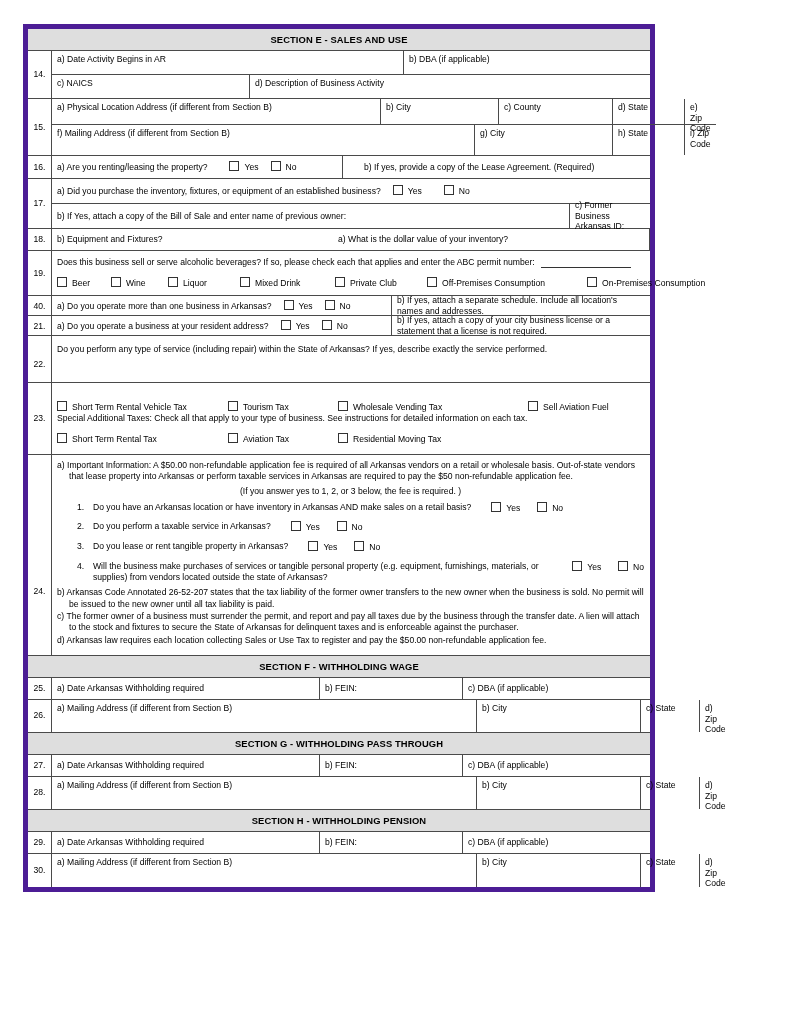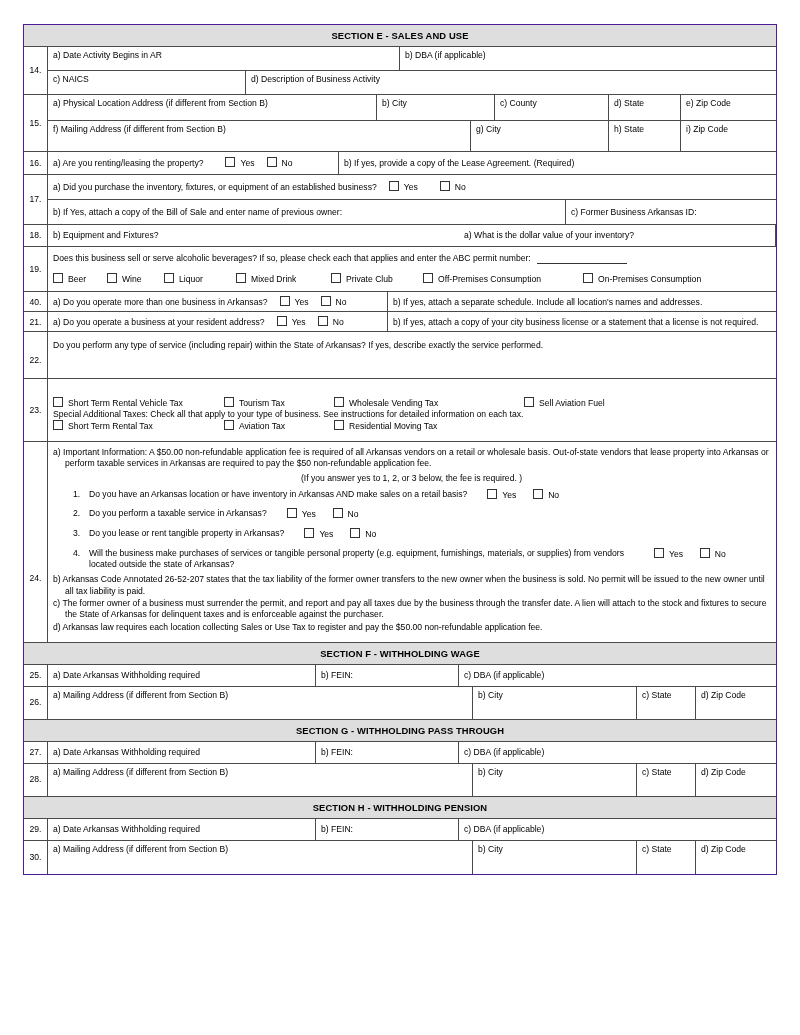--- a/index.html
+++ b/index.html
@@ -18,22 +18,22 @@
   .page {
     position: absolute;
     left: 0; top: 0;
     width: 800px;
     height: 1035px;
   }
   .form {
     position: absolute;
     left: 23px;
     top: 24px;
-    width: 754px;
-    border: 1px solid #4c1d95;
+    width: 632px;
+    border: 5px solid #4c1d95;
     box-sizing: border-box;
   }
   
   .row {
     display: flex;
     width: 100%;
     box-sizing: border-box;
     border-bottom: 1px solid #4a4a4a;
   }
   .row.last { border-bottom: none; }
@@ -175,21 +175,21 @@
           <div class="cell" style="width:423px;">f) Mailing Address (if different from Section B)</div>
           <div class="cell" style="width:138px;">g) City</div>
           <div class="cell" style="width:72px;">h) State</div>
           <div class="cell lastc" style="flex:1;">i) Zip Code</div>
         </div>
       </div>
     </div>
 
     <div class="row" style="height:23px;">
       <div class="numcell">16.</div>
-      <div class="body" style="display:flex;">
+      <div class="body" style="display:flex;gap:16px;">
         <div class="cell" style="width:291px; display:flex; align-items:center;">
           <span>a) Are you renting/leasing the property?</span>
           <span class="gap-md"></span>
           <span class="opt"><span class="cb"></span><span class="lbl">Yes</span></span>
           <span class="gap-sm"></span>
           <span class="opt"><span class="cb"></span><span class="lbl">No</span></span>
         </div>
         <div class="cell lastc" style="flex:1; display:flex; align-items:center;">b) If yes, provide a copy of the Lease Agreement. (Required)</div>
       </div>
     </div>
@@ -281,21 +281,21 @@
       <div class="numcell" style="align-items:center;">23.</div>
       <div class="body">
         <div class="cell lastc" style="border-right:none; padding:7px 5px 9px 5px;">
           <div style="margin-top:11px; display:flex; align-items:center;">
             <span class="opt" style="width:171px;"><span class="cb"></span><span class="lbl">Short Term Rental Vehicle Tax</span></span>
             <span class="opt" style="width:110px;"><span class="cb"></span><span class="lbl">Tourism Tax</span></span>
             <span class="opt" style="width:190px;"><span class="cb"></span><span class="lbl">Wholesale Vending Tax</span></span>
             <span class="opt"><span class="cb"></span><span class="lbl">Sell Aviation Fuel</span></span>
           </div>
           <div>Special Additional Taxes:  Check all that apply to your type of business.  See instructions for detailed information on each tax.</div>
-          <div style="display:flex; align-items:flex-start;">
+          <div style="margin-top:9px; display:flex; align-items:flex-start;">
             <span class="opt" style="width:171px;"><span class="cb"></span><span class="lbl">Short Term Rental Tax</span></span>
             <span class="opt" style="width:110px;"><span class="cb"></span><span class="lbl">Aviation Tax</span></span>
             <span class="opt"><span class="cb"></span><span class="lbl">Residential Moving Tax</span></span>
           </div>
         </div>
       </div>
     </div>
 
     <div class="row">
       <div class="numcell bottomish" style="padding-bottom:59px;">24.</div>

